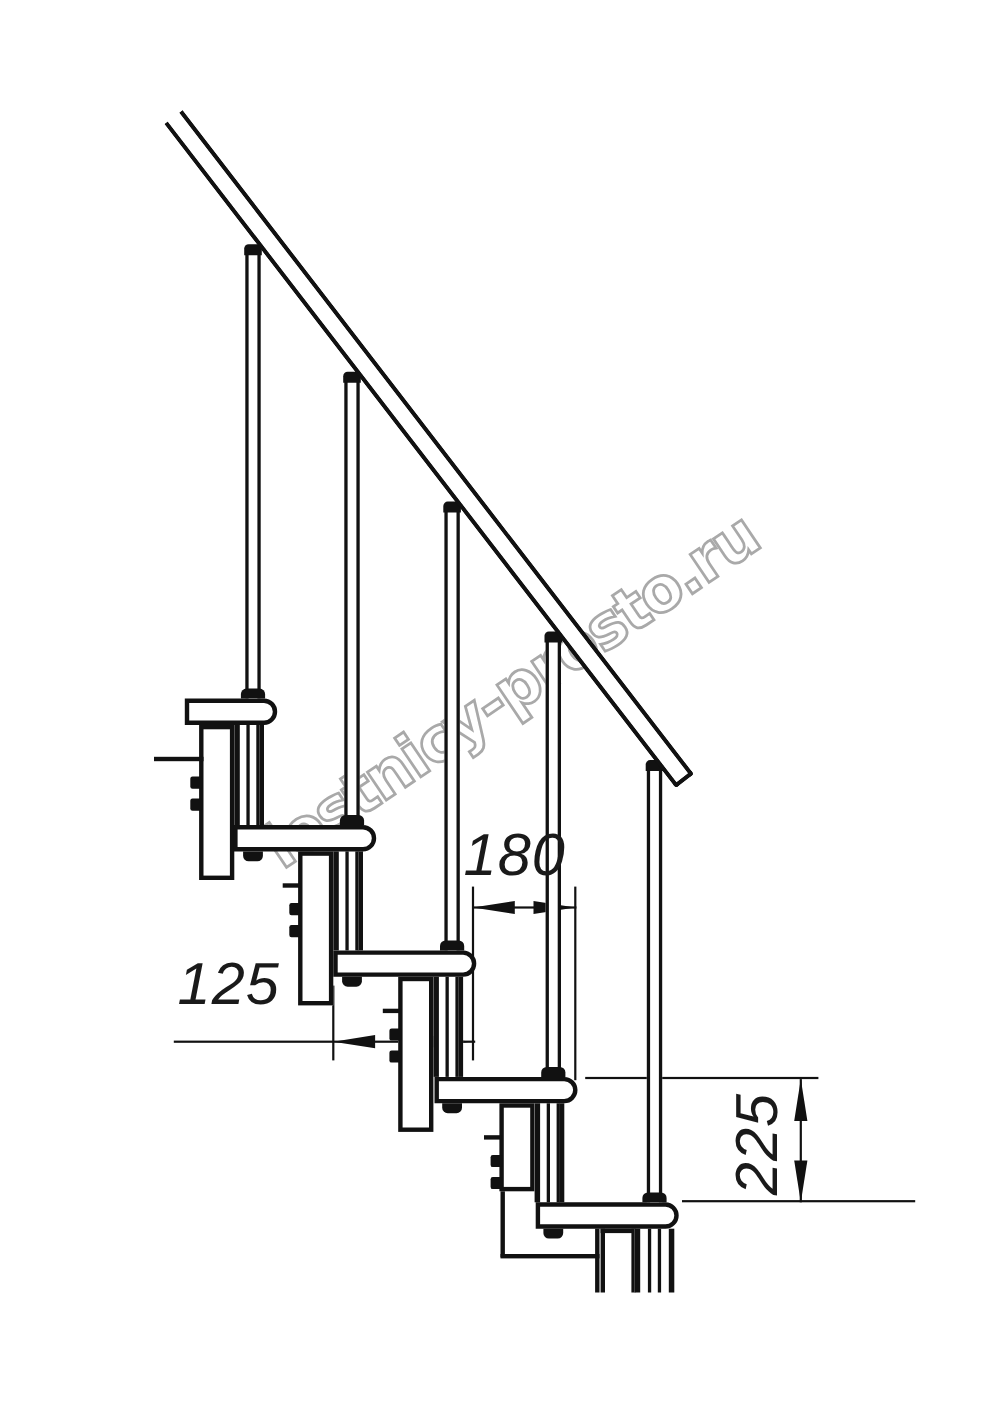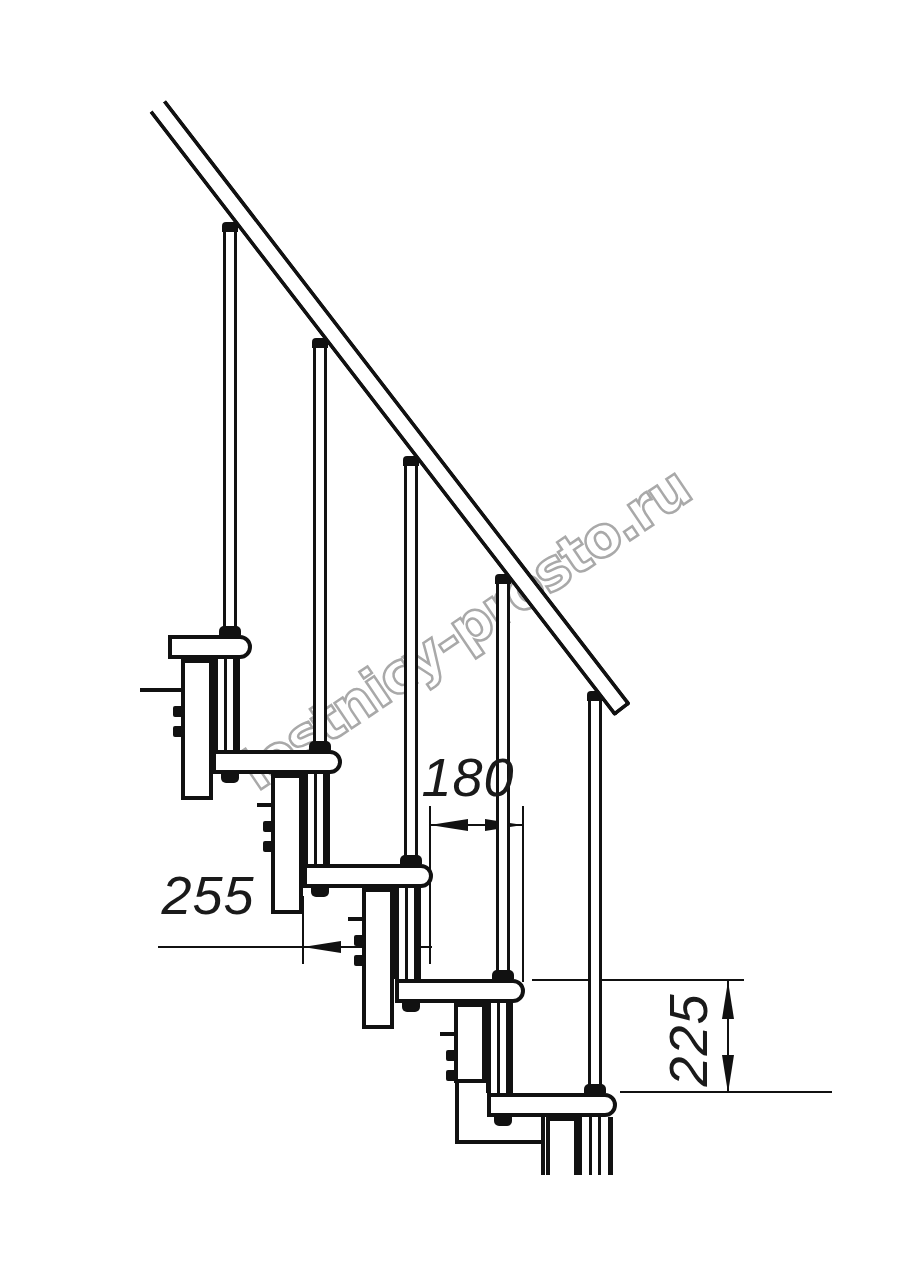--- a/index.html
+++ b/index.html
@@ -128,15 +128,15 @@
       <div class="p base" style="left: 219px; top: 626px; width: 22px; height: 9px;"></div>
       <div class="p base" style="left: 309px; top: 741px; width: 22px; height: 9px;"></div>
       <div class="p base" style="left: 400px; top: 855px; width: 22px; height: 9px;"></div>
       <div class="p base" style="left: 492px; top: 970px; width: 22px; height: 9px;"></div>
       <div class="p base" style="left: 584px; top: 1084px; width: 22px; height: 9px;"></div>
     </div>
 
   <div class="rail"></div>
 
   <div class="dim dim-180">180</div>
-  <div class="dim dim-255">255</div>
+  <div class="dim dim-255">125</div>
   <div class="dim dim-225">225</div>
 </div>
 
 </body></html>

